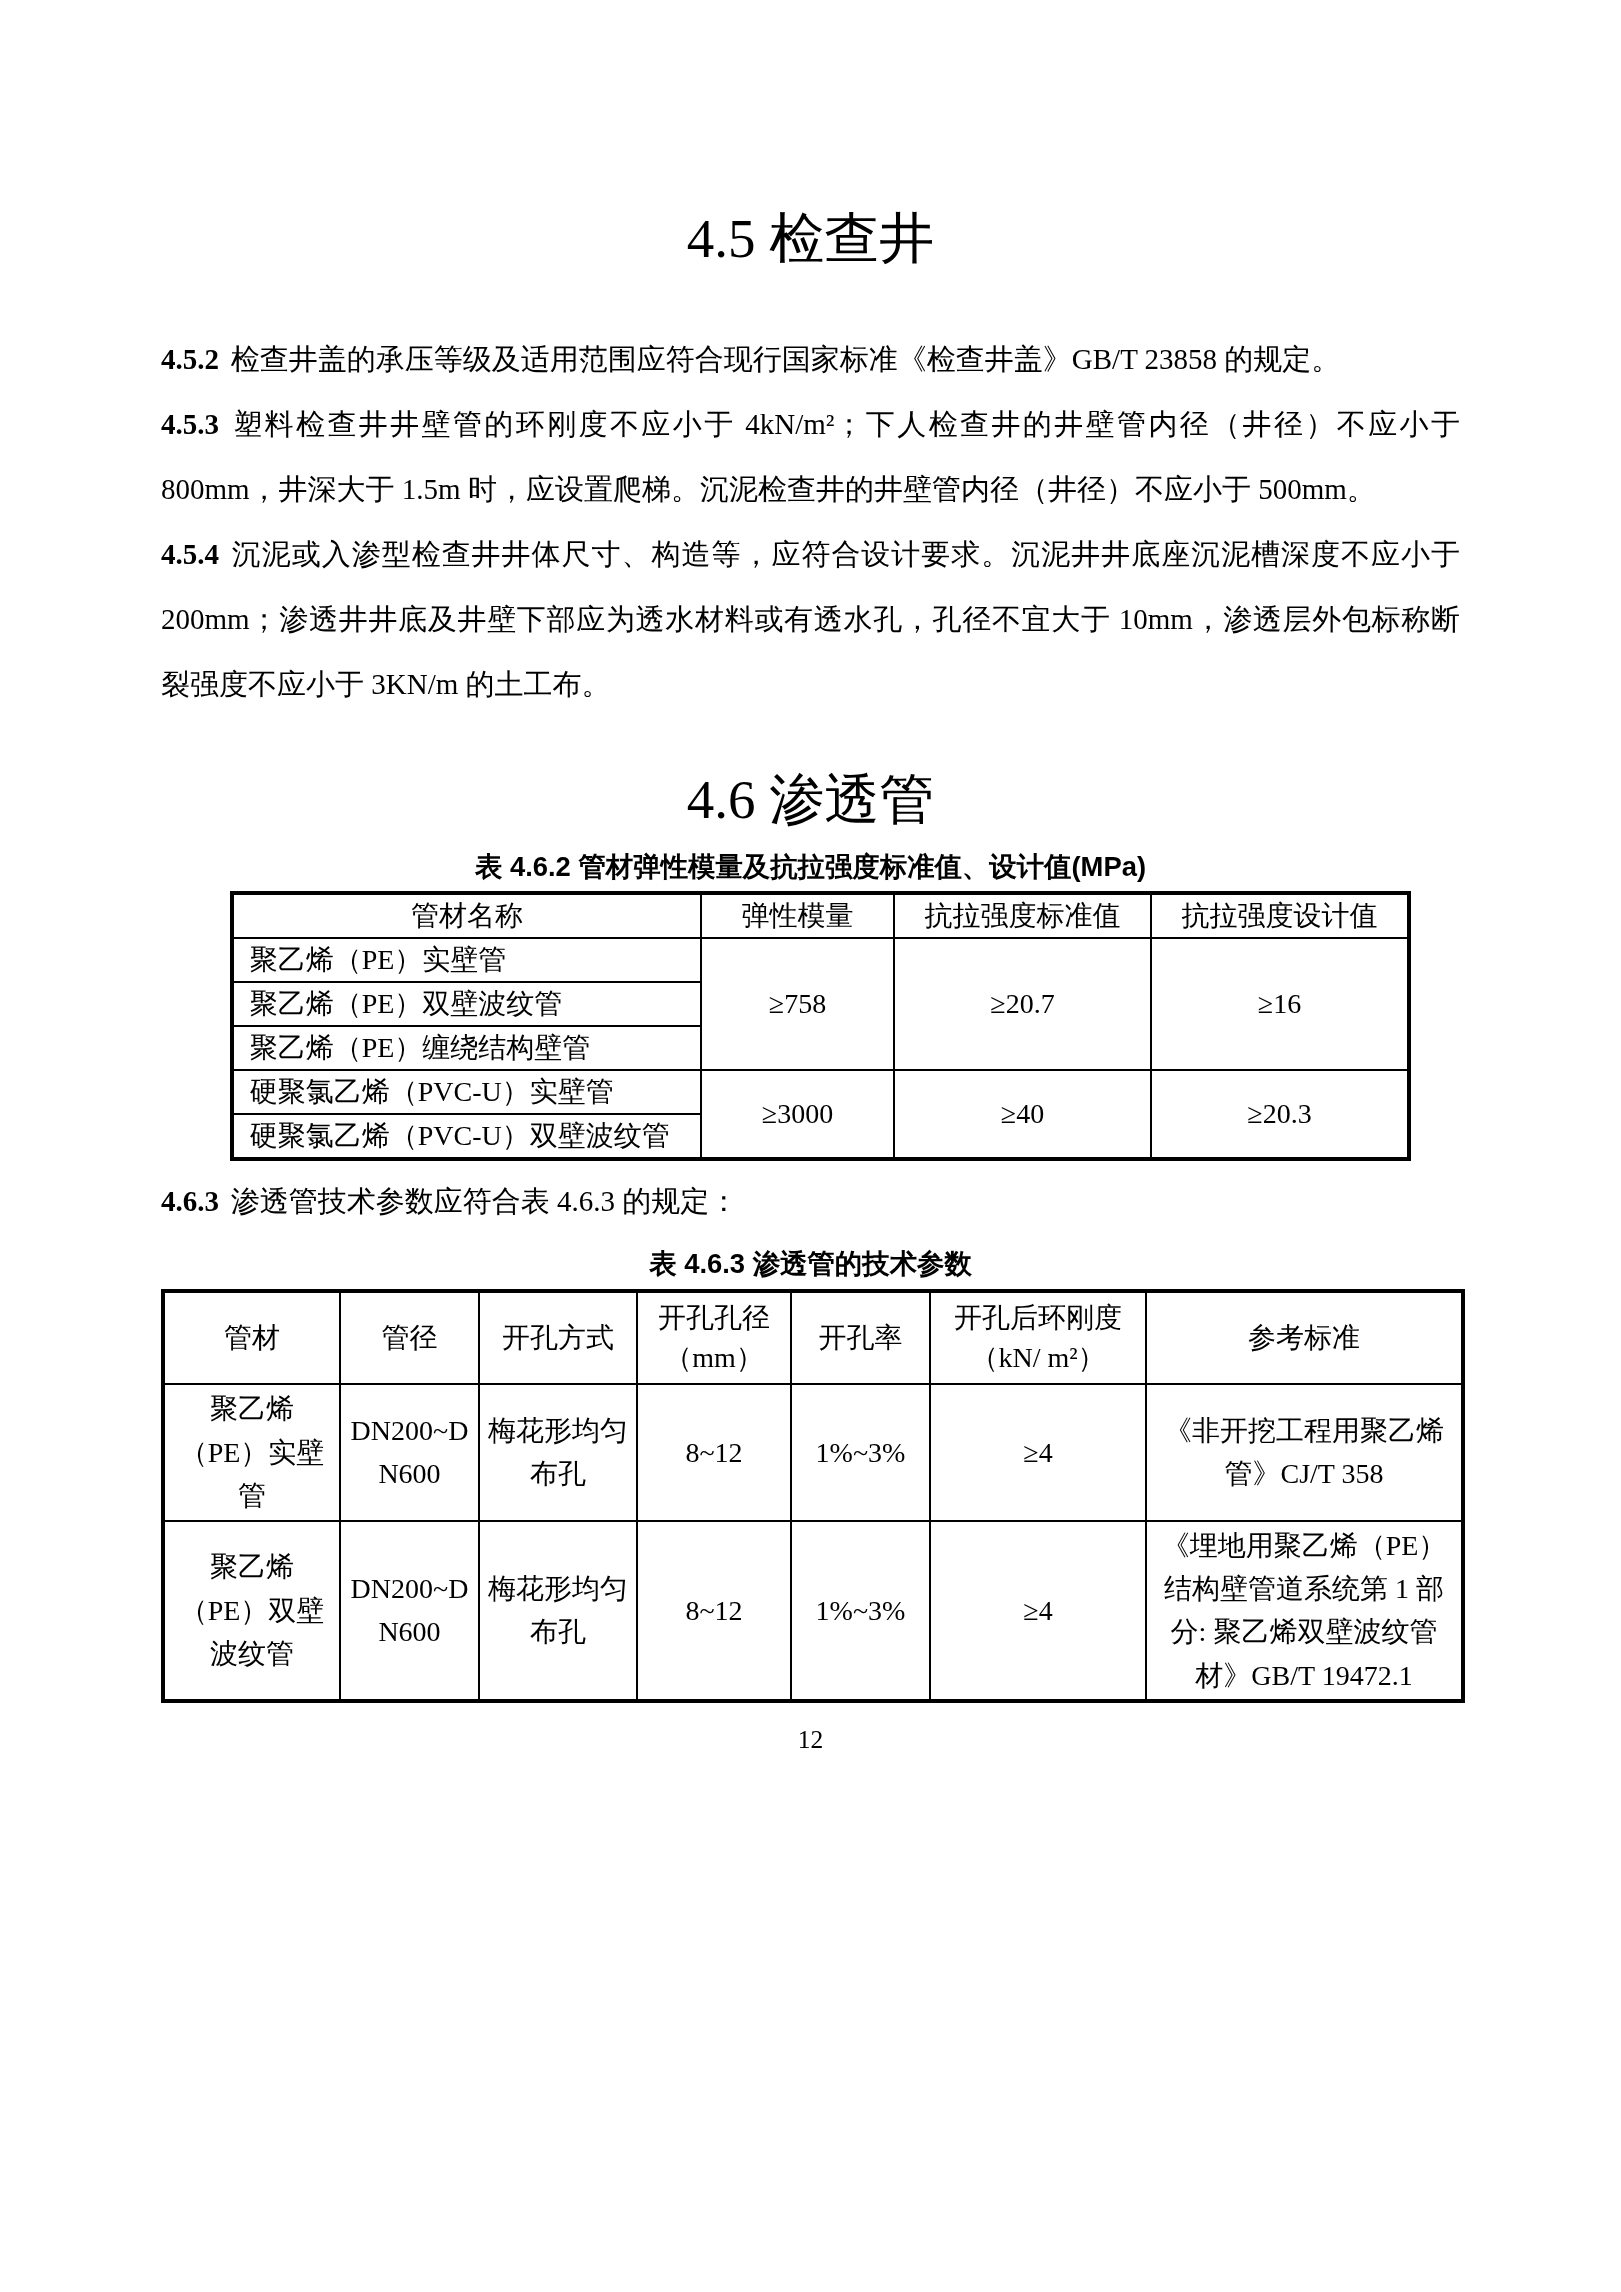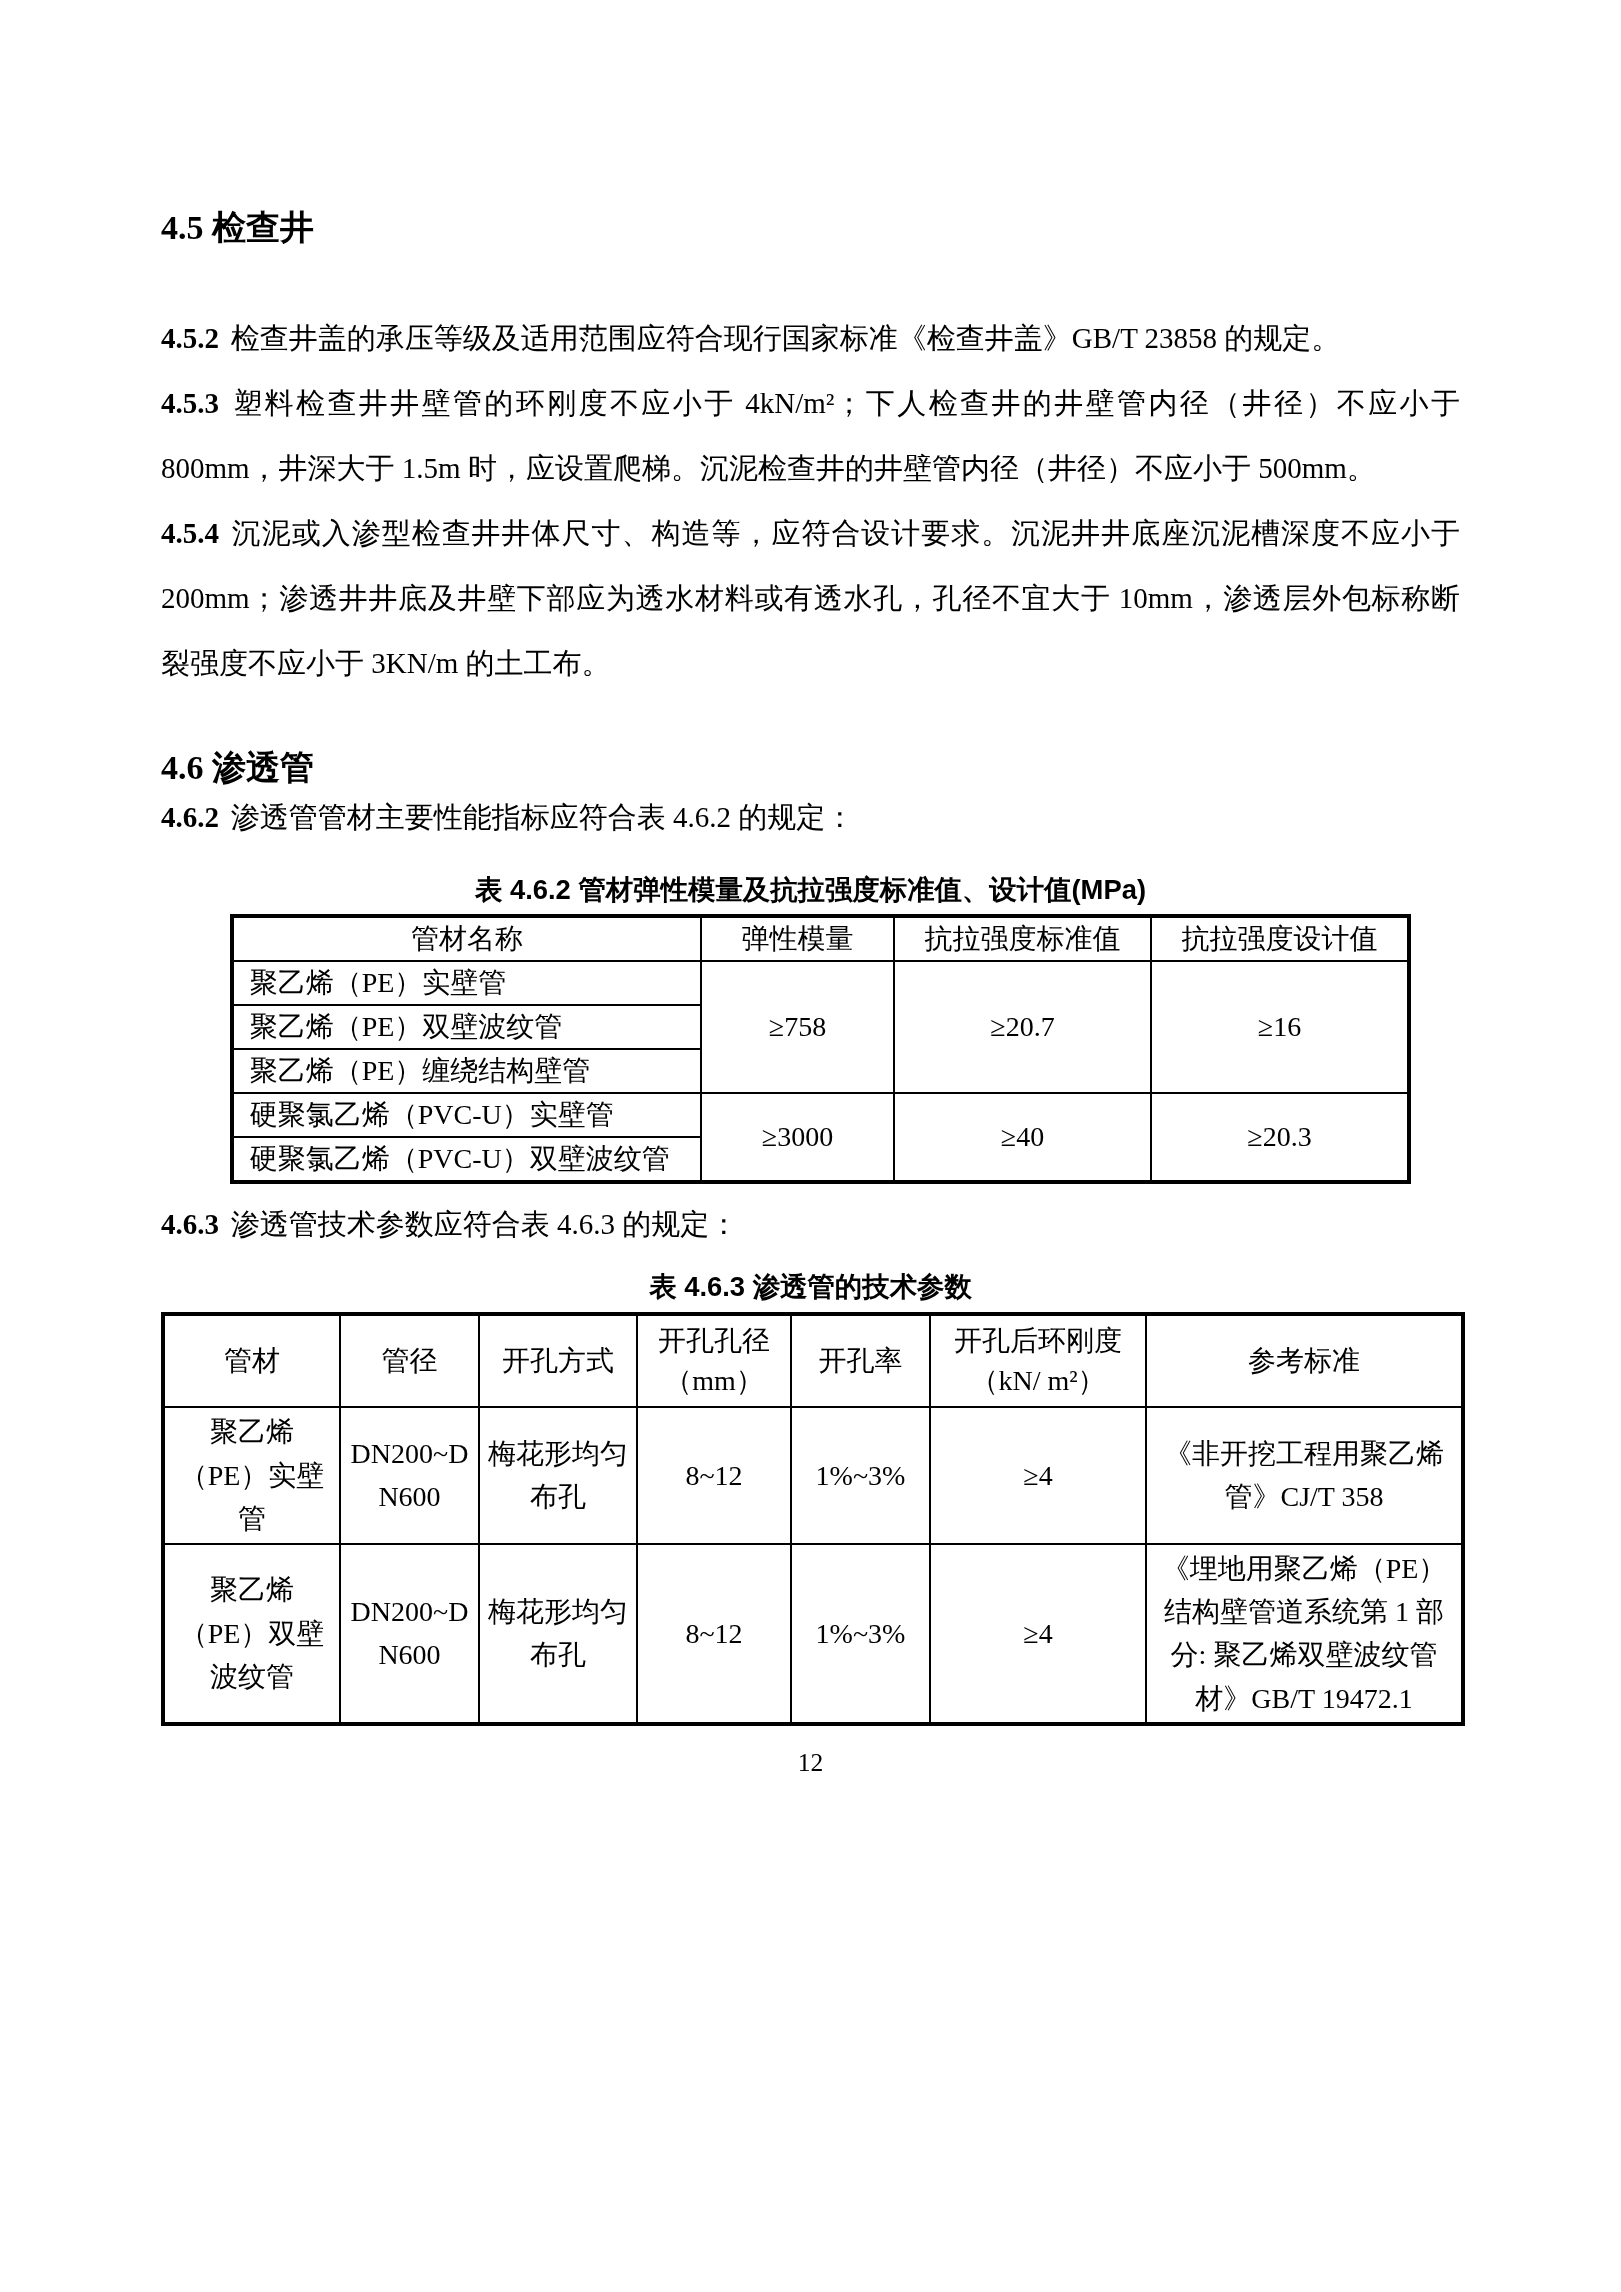--- a/index.html
+++ b/index.html
@@ -7,21 +7,21 @@
   .page {
     position:relative;
     width:1621px; height:2293px;
     background:#ffffff; color:#000000;
     padding:211px 161px 0 161px;
     overflow:hidden;
     font-family:"Liberation Serif","DejaVu Serif",serif;
     font-size:29px;
   }
   h1.sec {
-    font-size:34px; font-weight:bold; line-height:1;
+    font-size:55px; font-weight:normal; text-align:center; line-height:1;
     font-family:"Liberation Serif","DejaVu Serif",serif;
   }
   .sec-45 { margin-bottom:61px; }
   .sec-46 { margin-top:55px; }
   p.clause { text-align:justify; line-height:65px; }
   p.first-after-heading { margin-top:51px; }
   .cnum { font-weight:bold; margin-right:11.8px; }
   .tcap {
     font-family:"Liberation Sans","DejaVu Sans",sans-serif;
     font-weight:bold; font-size:27.4px; text-align:center; line-height:1.2;
@@ -53,21 +53,20 @@
 <div class="page">
 
   <h1 class="sec sec-45">4.5 检查井</h1>
 
   <p class="clause"><span class="cnum">4.5.2</span><span>检查井盖的承压等级及适用范围应符合现行国家标准《检查井盖》GB/T 23858 的规定。</span></p>
   <p class="clause"><span class="cnum">4.5.3</span><span>塑料检查井井壁管的环刚度不应小于 4kN/m²；下人检查井的井壁管内径（井径）不应小于 800mm，井深大于 1.5m 时，应设置爬梯。沉泥检查井的井壁管内径（井径）不应小于 500mm。</span></p>
   <p class="clause"><span class="cnum">4.5.4</span><span>沉泥或入渗型检查井井体尺寸、构造等，应符合设计要求。沉泥井井底座沉泥槽深度不应小于 200mm；渗透井井底及井壁下部应为透水材料或有透水孔，孔径不宜大于 10mm，渗透层外包标称断裂强度不应小于 3KN/m 的土工布。</span></p>
 
   <h1 class="sec sec-46">4.6 渗透管</h1>
 
-  <p class="clause"><span class="cnum">4.6.2</span><span>渗透管管材主要性能指标应符合表 4.6.2 的规定：</span></p>
 
   <div class="tcap cap-462">表 4.6.2 管材弹性模量及抗拉强度标准值、设计值(MPa)</div>
 
   <table class="t1">
     <colgroup>
       <col style="width:469px">
         <col style="width:193px">
         <col style="width:257px">
         <col style="width:258px">
     </colgroup>

